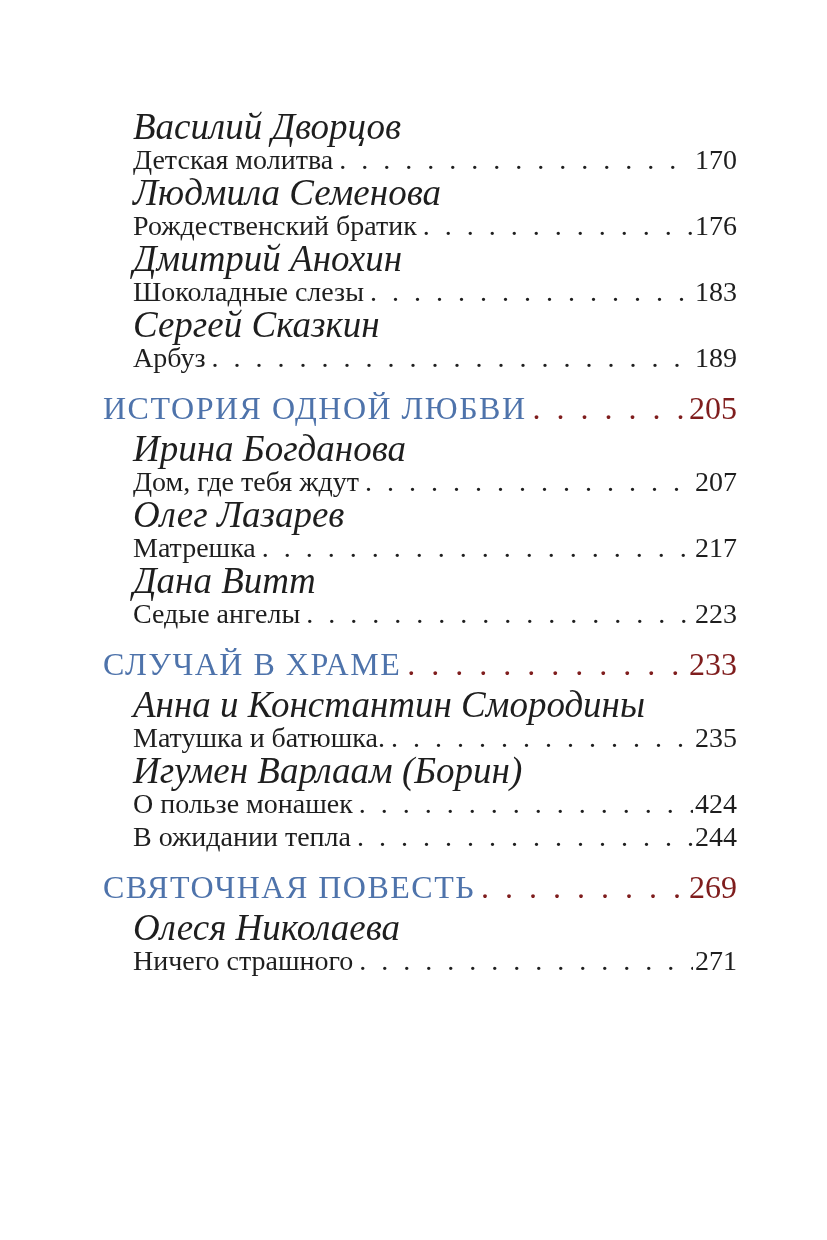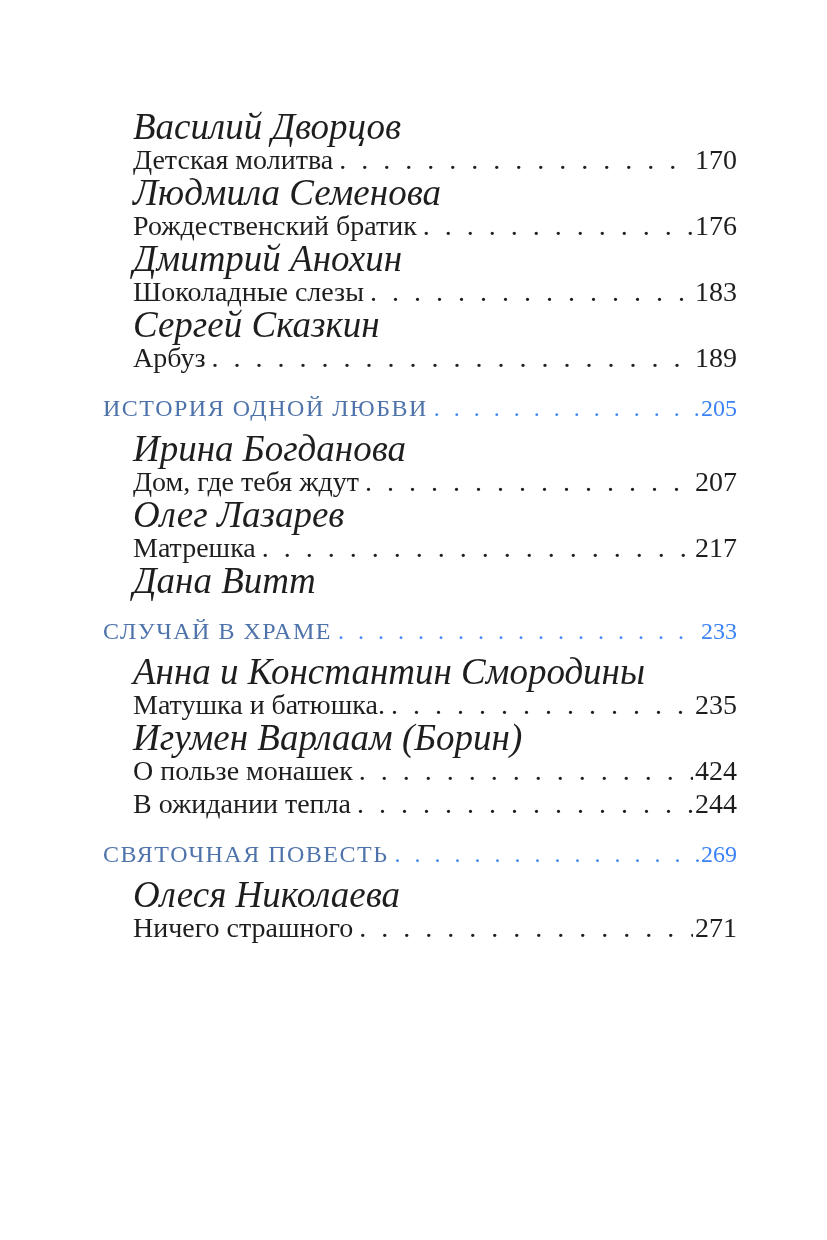--- a/index.html
+++ b/index.html
@@ -15,21 +15,21 @@
     overflow: hidden;
   }
   .toc {
     padding: 110px 90px 0 103px; 
     box-sizing: border-box;
   }
   .section-header {
     display: flex;
     align-items: baseline;
     line-height: 33px;
-    font-size: 24px;
+    font-size: 32px;
     margin-top: 18px;
     margin-bottom: 7px;
     color: #4e73ab;
   }
   .sec-title {
     letter-spacing: 1.5px;
     white-space: nowrap;
   }
   .entries {
     margin-left: 30px; 
@@ -57,21 +57,21 @@
     min-width: 0;
   }
   .leader::after {
     content: ". . . . . . . . . . . . . . . . . . . . . . . . . . . . . . . . . . . . . . . . . . . . . . . .";
     letter-spacing: 4px;
   }
   .page-num {
     white-space: nowrap;
     font-variant-numeric: oldstyle-nums;
   }
-  .blue { color: #3b82f6; }
+  .blue { color: #7f1d1d; }
 </style>
 </head>
 <body>
 
 <div class="toc">
 
   <div class="section">
     <div class="entries">
 
       <div class="entry">
@@ -134,20 +134,25 @@
         <div class="author">Олег Лазарев</div>
         <div class="entry-line">
           <span class="title">Матрешка</span>
           <span class="leader"></span>
           <span class="page-num">217</span>
         </div>
       </div>
 
       <div class="entry">
         <div class="author">Дана Витт</div>
+        <div class="entry-line">
+          <span class="title">Седые ангелы</span>
+          <span class="leader"></span>
+          <span class="page-num">223</span>
+        </div>
       </div>
 
     </div>
   </div>
 
   <div class="section">
     <div class="section-header">
       <span class="sec-title">СЛУЧАЙ В ХРАМЕ</span>
       <span class="leader blue"></span>
       <span class="page-num blue">233</span>

